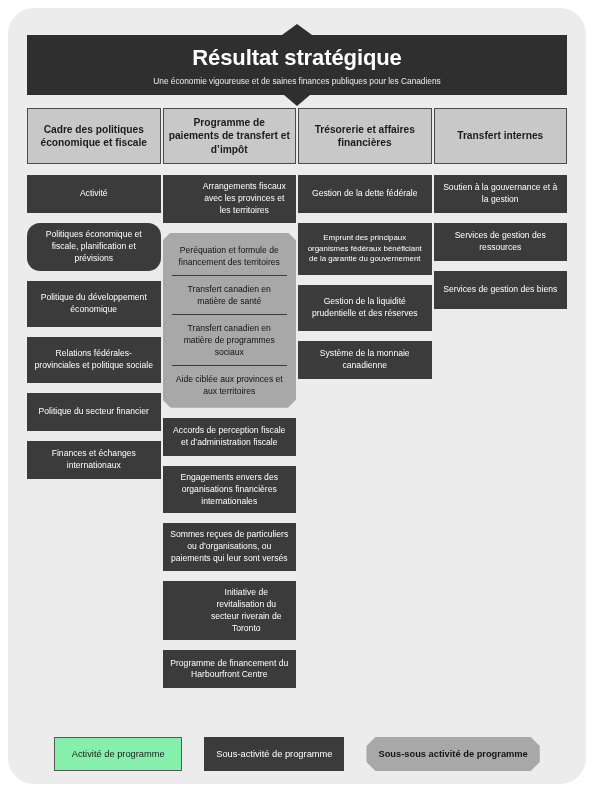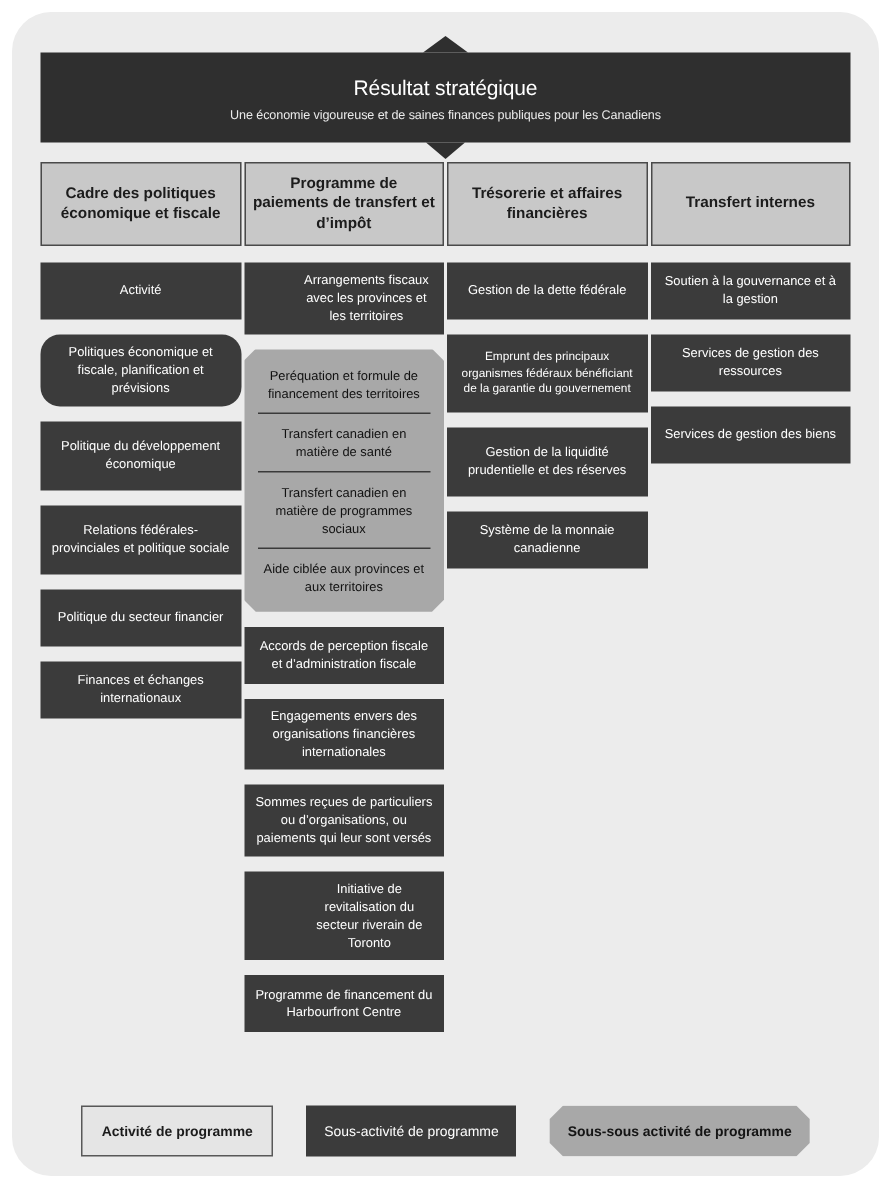--- a/index.html
+++ b/index.html
@@ -70,22 +70,22 @@
     z-index: 2;
     height: 100%;
     display: flex;
     flex-direction: column;
     align-items: center;
     justify-content: center;
     gap: 5px;
   }
   #banner-title {
     color: #ffffff;
-    font-size: 14px;
-    font-weight: normal;
+    font-size: 22px;
+    font-weight: bold;
     letter-spacing: -0.1px;
   }
   #banner-sub {
     color: #eaeaea;
     font-size: 8.4px;
     letter-spacing: -0.05px;
     text-align: right;
   }
 
   
@@ -167,25 +167,24 @@
     font-size: 9.3px;
     line-height: 1.3;
     text-align: center;
     display: flex;
     align-items: center;
     justify-content: center;
     height: 34px;
     padding: 0 12px;
   }
   .lg-activity {
-    background: #e5e5e5;
+    background: #86efac;
     border: 1.5px solid #585858;
     color: #1c1c1c;
     min-width: 128px;
-    font-weight: bold;
   }
   .lg-sub {
     background: #3b3b3b;
     color: #ffffff;
     min-width: 132px;
   }
   .lg-subsub {
     background: #a8a8a8;
     color: #141414;
     font-weight: bold;

